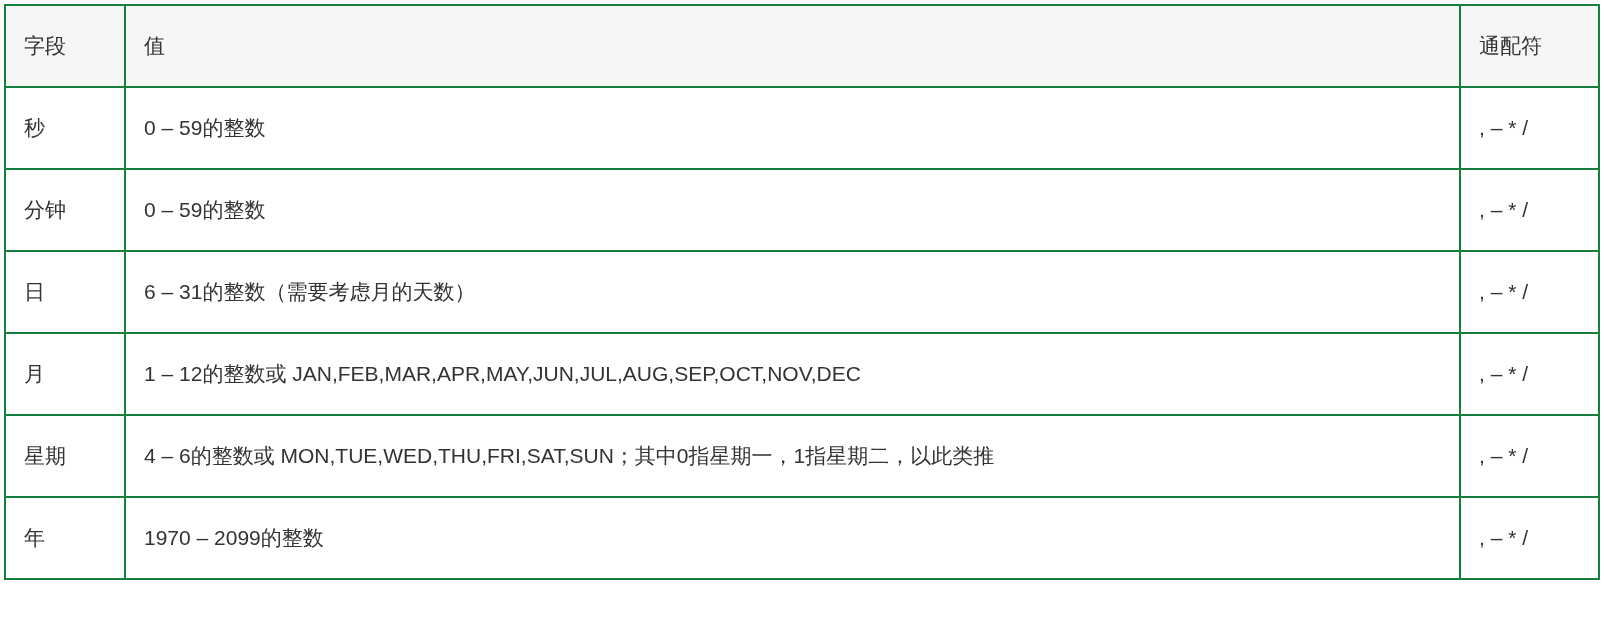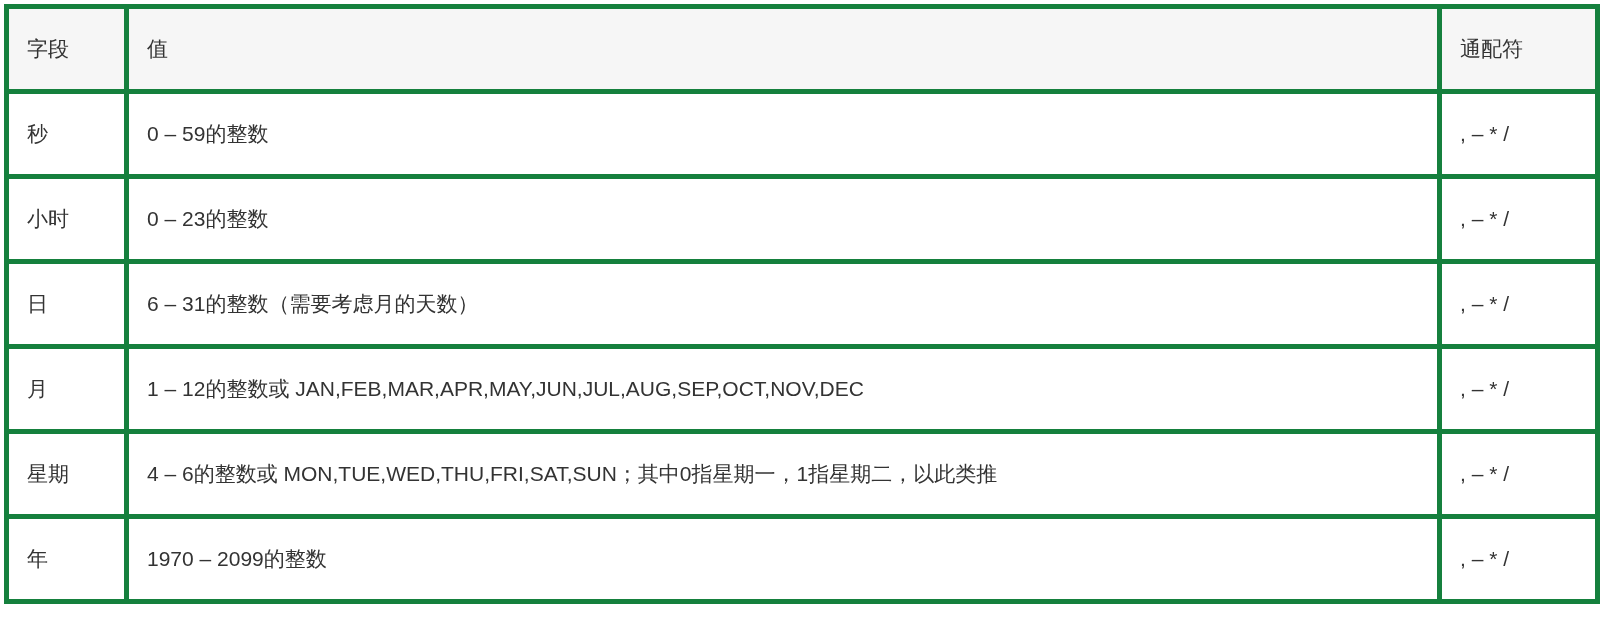--- a/index.html
+++ b/index.html
@@ -14,58 +14,58 @@
     }
     table {
       width: 100%;
       border-collapse: collapse;
       font-size: 21px;
       color: #333333;
     }
     th, td {
       text-align: left;
       padding: 26px 18px;
-      border: 5px solid #15803d;
+      border: 2px solid #15803d;
       vertical-align: middle;
     }
     thead th {
       background-color: #f6f6f6;
       font-weight: 400;
       color: #333333;
     }
     tbody td {
       background-color: #ffffff;
     }
     th:first-child, td:first-child {
       width: 120px;
     }
     th:last-child, td:last-child {
-      width: 158px;
+      width: 139px;
     }
   </style>
 </head>
 <body>
 
 <table>
   <thead>
     <tr>
       <th>字段</th>
       <th>值</th>
       <th>通配符</th>
     </tr>
   </thead>
   <tbody>
     <tr>
       <td>秒</td>
       <td>0 – 59的整数</td>
       <td>, – * /</td>
     </tr>
     <tr>
-      <td>小时</td>
-      <td>0 – 23的整数</td>
+      <td>分钟</td>
+      <td>0 – 59的整数</td>
       <td>, – * /</td>
     </tr>
     <tr>
       <td>日</td>
       <td>6 – 31的整数（需要考虑月的天数）</td>
       <td>, – * /</td>
     </tr>
     <tr>
       <td>月</td>
       <td>1 – 12的整数或 JAN,FEB,MAR,APR,MAY,JUN,JUL,AUG,SEP,OCT,NOV,DEC</td>

